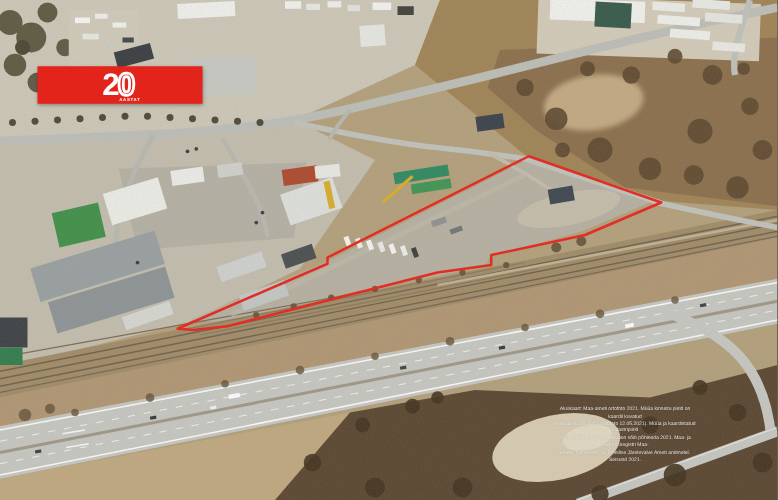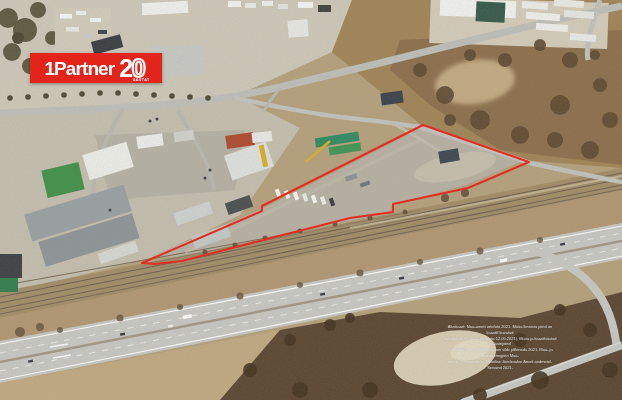--- a/index.html
+++ b/index.html
@@ -282,21 +282,20 @@
       <rect x="399" y="277" width="5" height="2.5" fill="#33373c" transform="rotate(-10.5 401 278)"></rect>
       <rect x="560" y="243" width="5" height="2.5" fill="#3c4045" transform="rotate(-10.5 562 244)"></rect>
     </g>
 
     <polygon fill="none" stroke-linejoin="round" points="142,263 262,211 262,206 423,125 529,162 468,188 393,204 393,212 350,218 275,237 182,261 155,264" stroke="#e8241c" stroke-width="2"></polygon>
 
     <rect x="0" y="0" width="622" height="400" filter="url(#grain)" opacity=".35"></rect>
   </svg>
 
   <div class="logo">
-    <span class="brand">1Partner</span>
     <span class="twenty">
       <span class="two">2</span>
       <span class="zero">0</span>
       <span class="aastat">AASTAT</span>
     </span>
   </div>
 
   <div class="attribution">
     <div>Aluskaart: Maa-ameti ortofoto 2021. Müüa kinnistu piirid on kaardil kuvatud</div>
     <div>seisuga 01.05.2021 (ortofoto 12.05.2021). Müüa ja kaardistatud katastripiirid</div>

